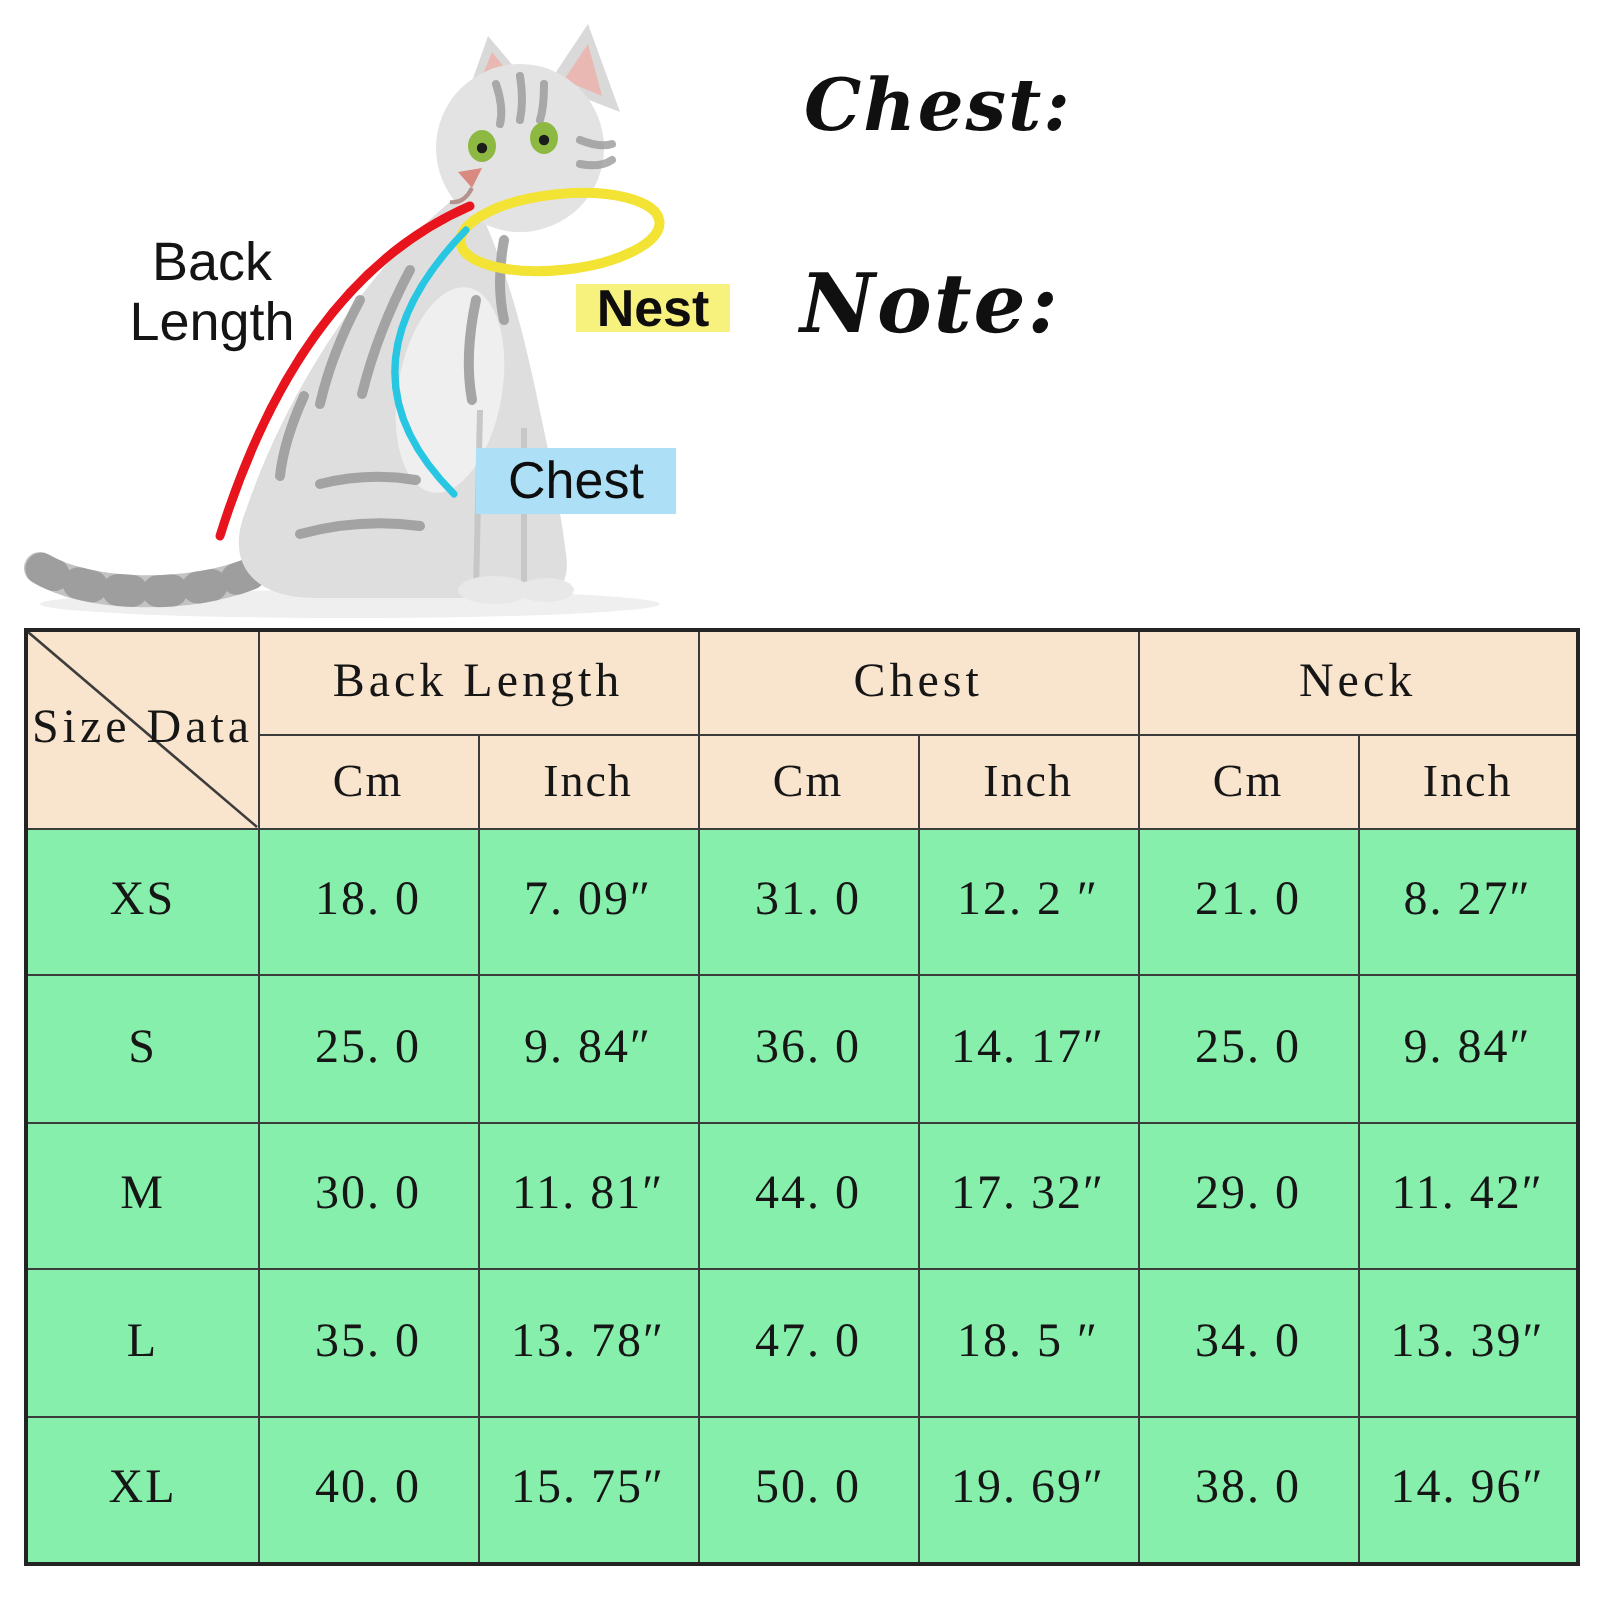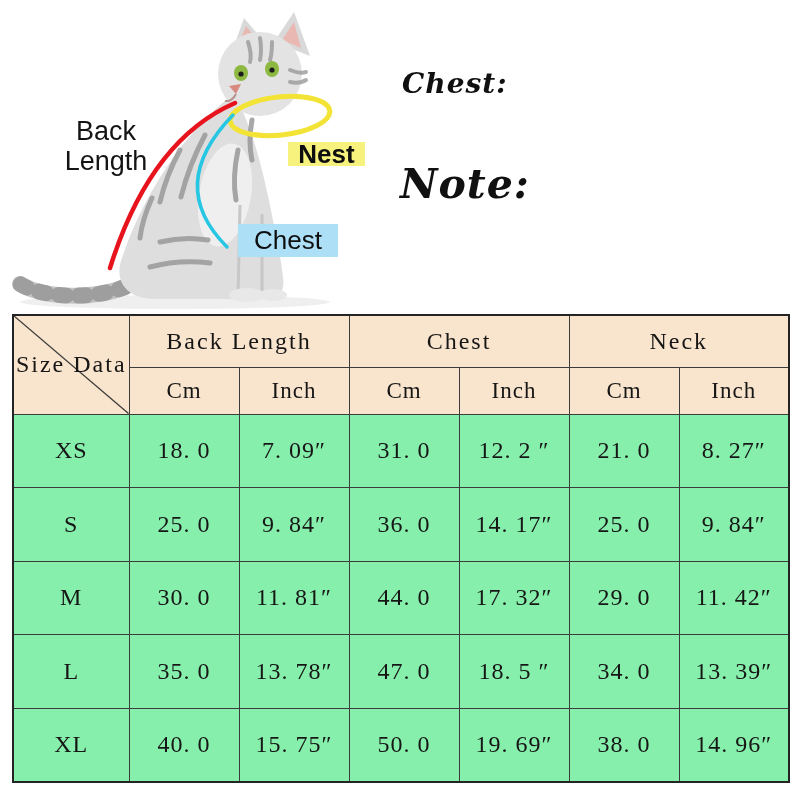--- a/index.html
+++ b/index.html
@@ -26,22 +26,22 @@
   }
   .tag-nest  { left: 288px; top: 142px; width: 77px;  height: 24px; background: #f7f17e; font-size: 26px; font-weight: bold; }
   .tag-chest { left: 238px; top: 224px; width: 100px; height: 33px; background: #addff6; font-size: 26px; }
 
   
   .info-heading {
     position: absolute; margin: 0;
     font-family: "DejaVu Serif", serif; font-style: italic; font-weight: bold;
     color: #101010; letter-spacing: 1px;
   }
-  .chest-heading { left: 402px; top: 32px;  font-size: 28px; margin-top: 35px; }
-  .note-heading  { left: 400px; top: 128px; font-size: 41px; margin-top: 32px; }
+  .chest-heading { left: 402px; top: 32px;  font-size: 36px; }
+  .note-heading  { left: 400px; top: 128px; font-size: 41px; }
   .info-text {
     position: absolute; margin: 0;
     font-size: 28px; color: #1b1b1b; letter-spacing: 0.4px;
   }
   .chest-text { left: 400px; top: 92px;  width: 390px; }
   .note-text  { left: 400px; top: 196px; width: 390px; line-height: 46px; }
   .sans {
     font-family: "Liberation Sans", sans-serif;
     font-size: 27px; margin: 0 9px;
   }

